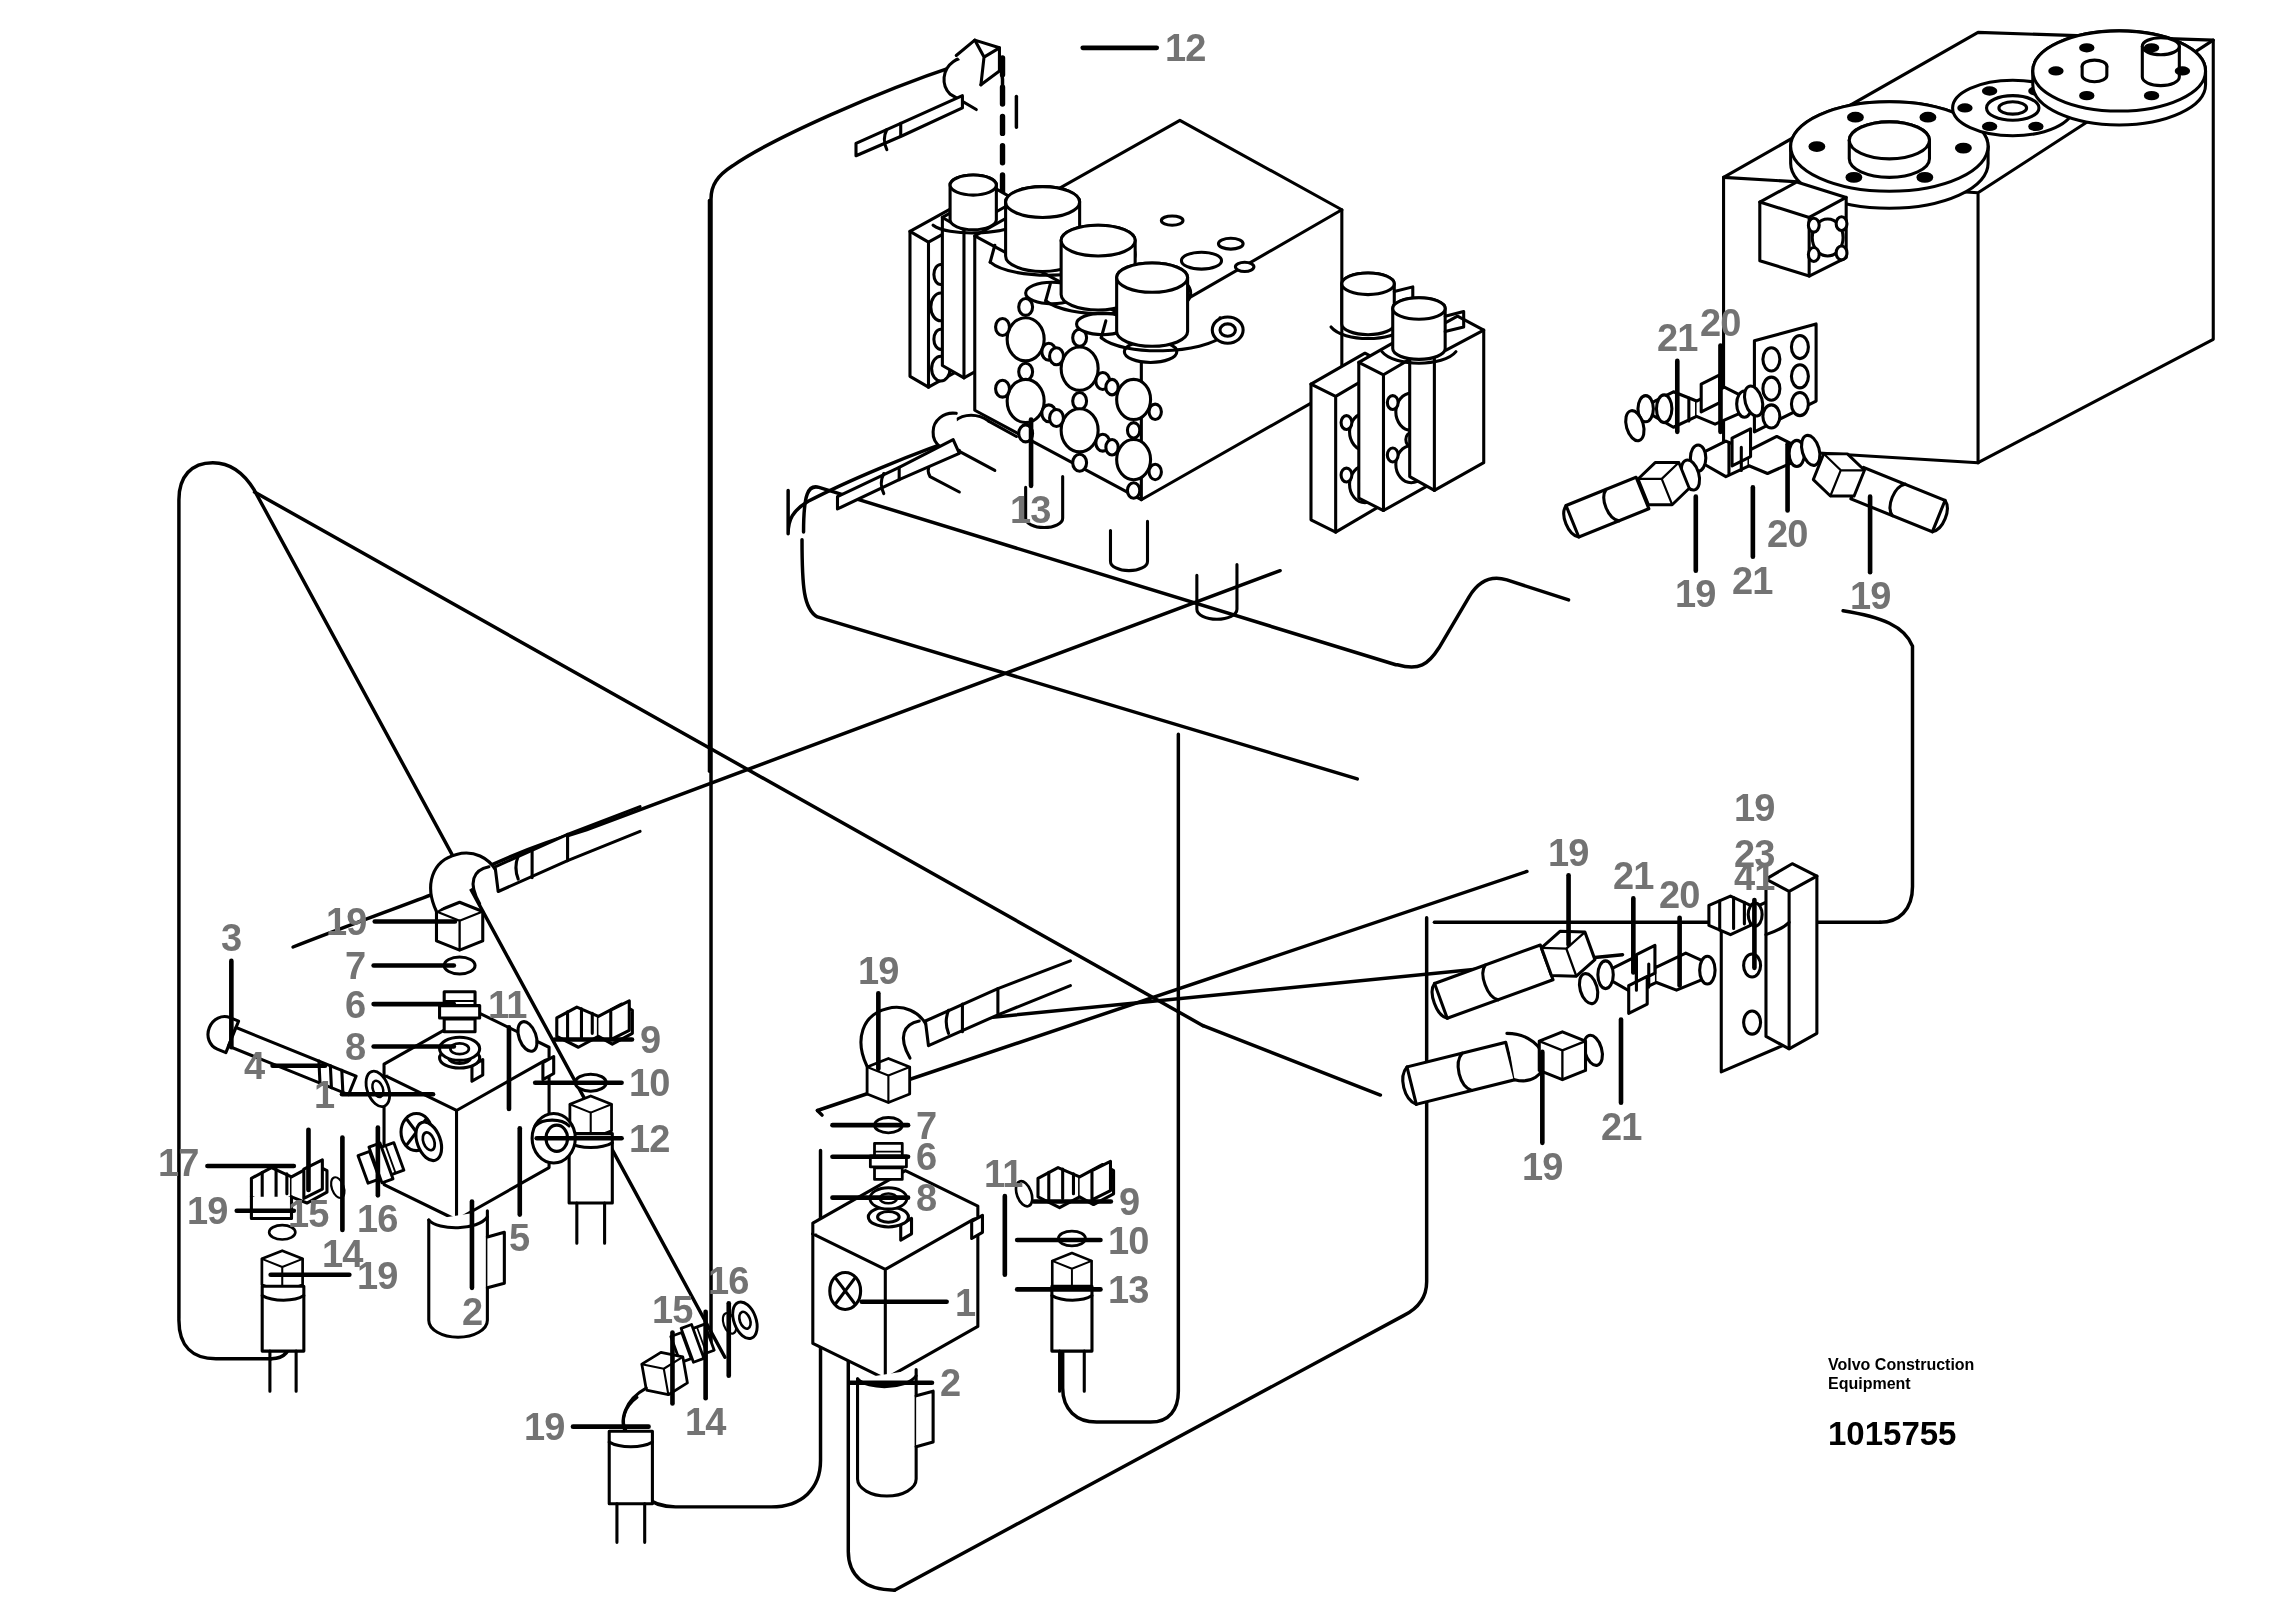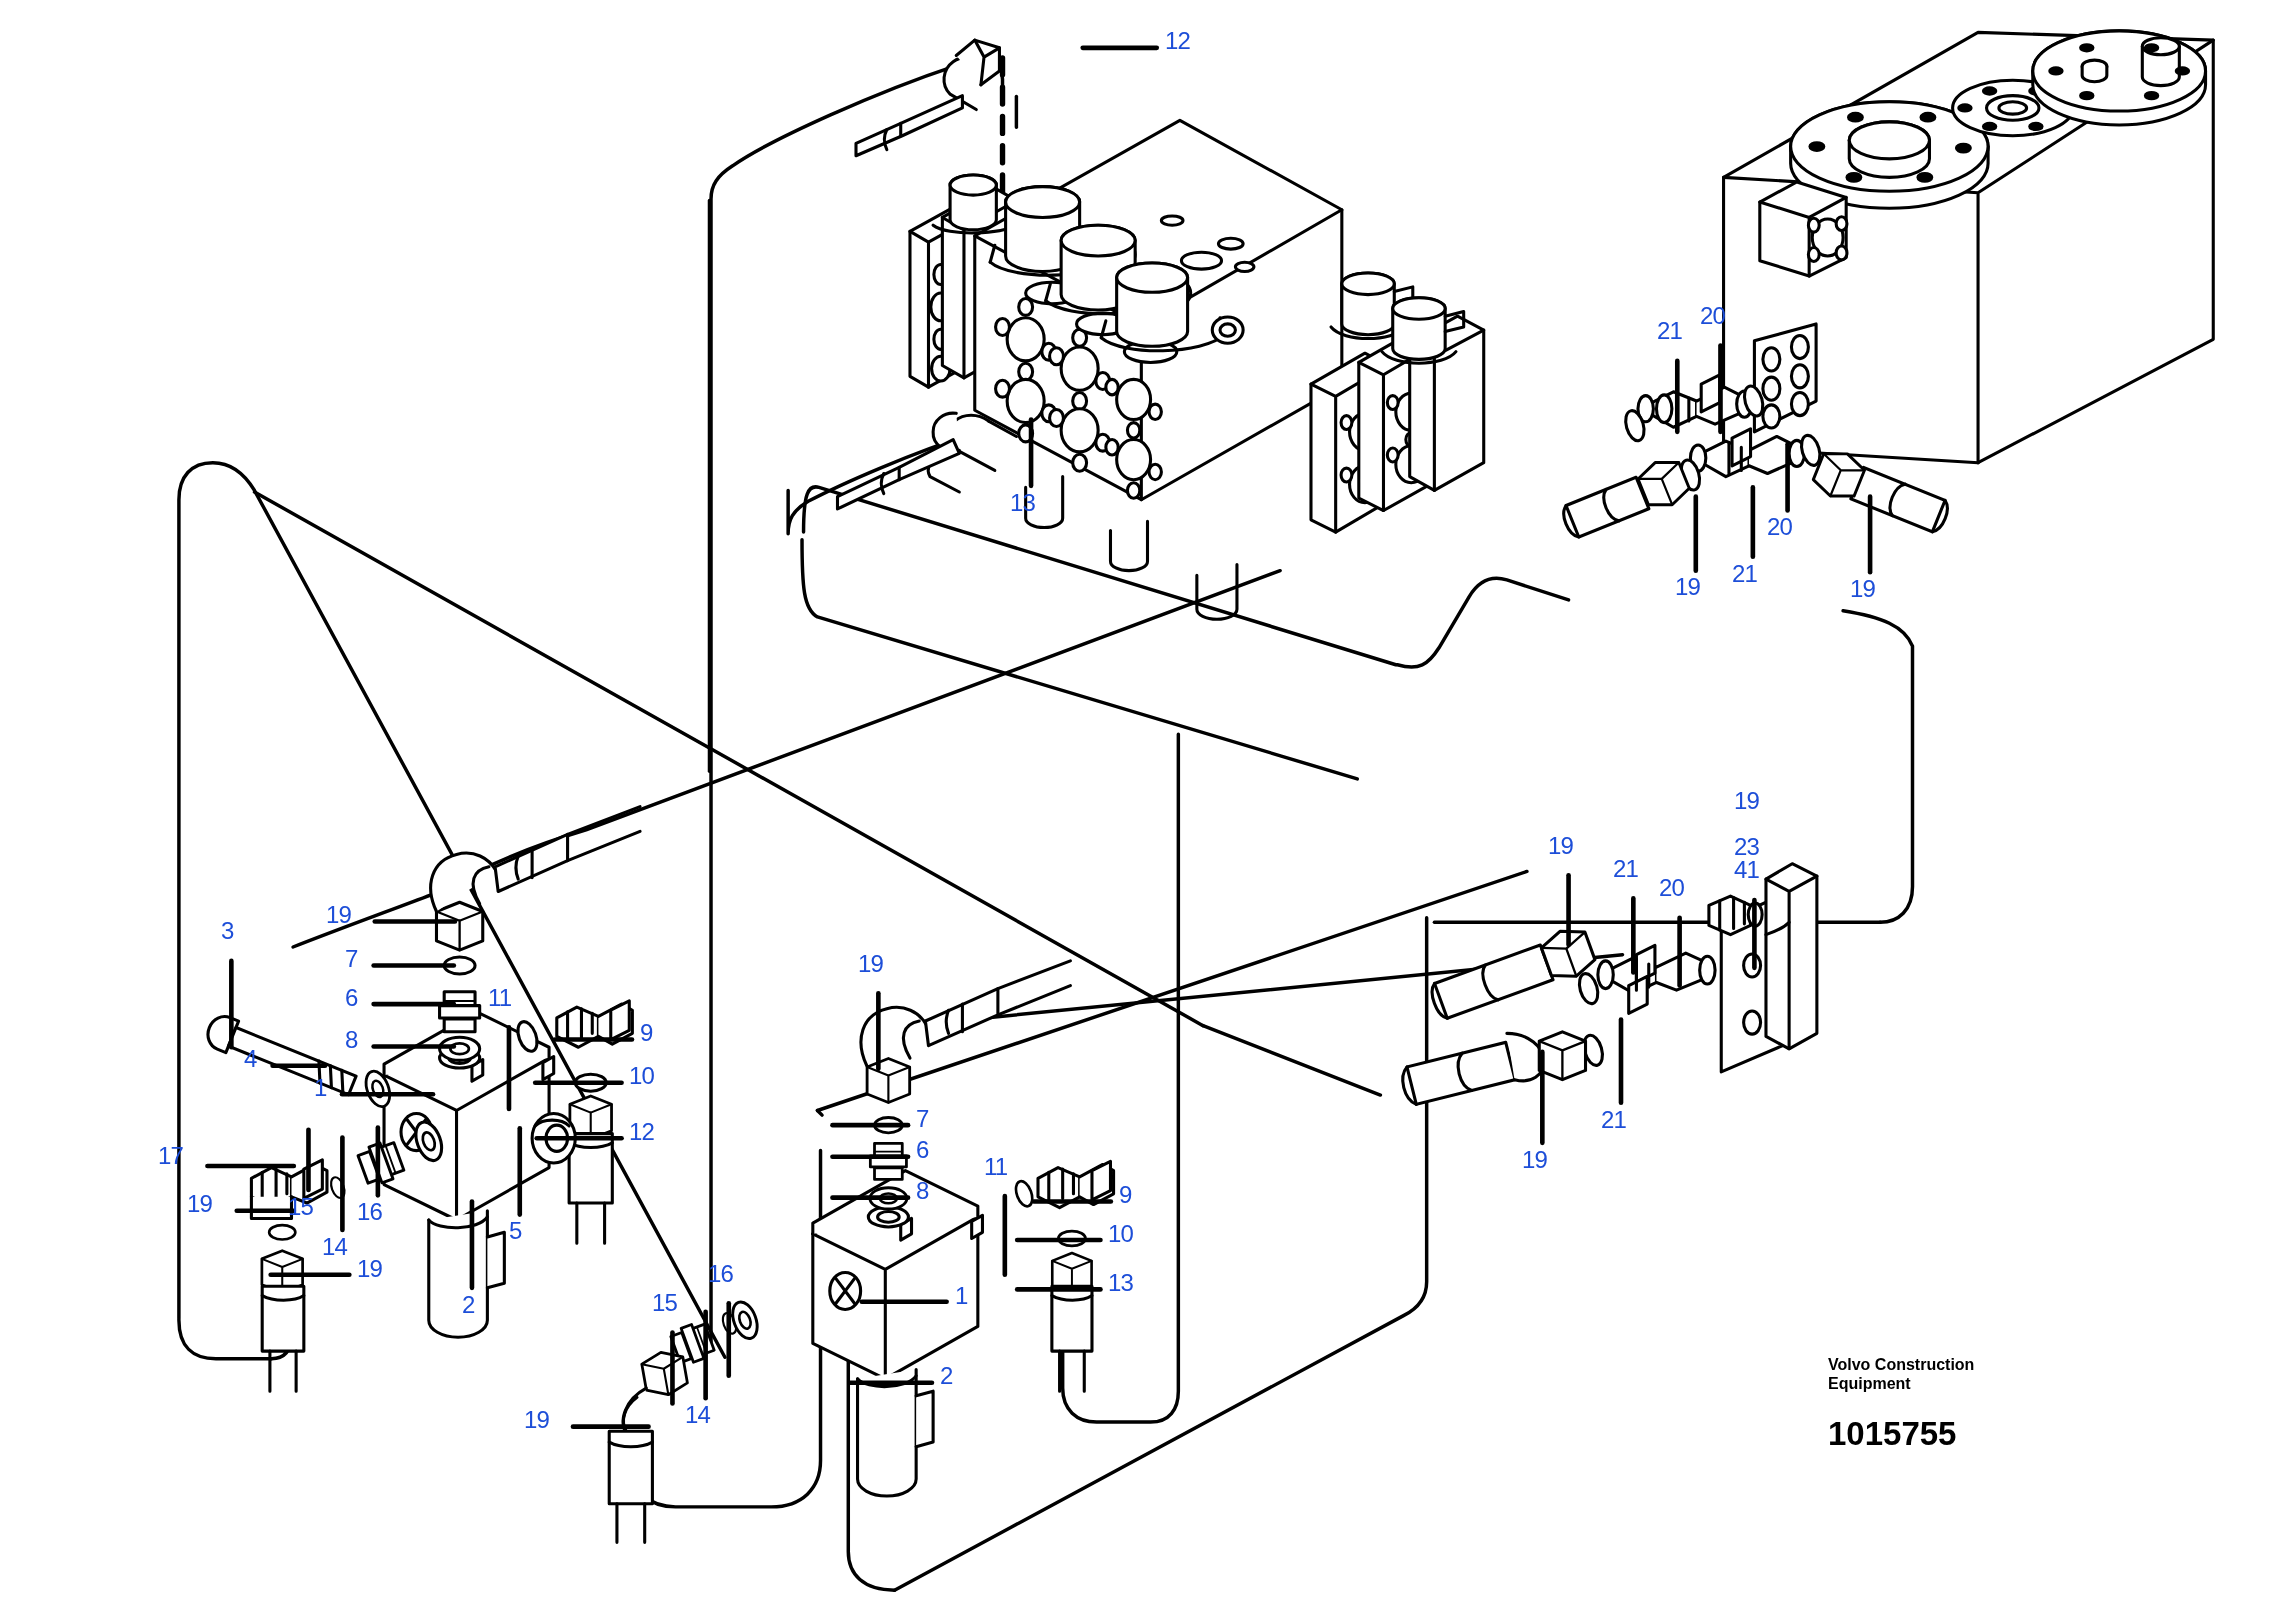--- a/index.html
+++ b/index.html
@@ -1,21 +1,21 @@
 <!DOCTYPE html>
 <html style="font-size:12.3px"><head>
 <meta charset="utf-8">
 <title>Hydraulic Parts Diagram 1015755</title>
 <style>
   html,body{margin:0;padding:0;background:#ffffff;}
   body{font-family:"Liberation Sans",sans-serif;}
   #page{position:relative;width:2295px;height:1621px;background:#fff;overflow:hidden;}
   #canvas{position:absolute;top:0;left:0;width:2295px;height:1621px;}
-  .cal{position:absolute;font-family:"Liberation Sans",sans-serif;font-weight:normal;color:#1d4ed8;
-       font-size:24px;line-height:1;letter-spacing:-0.8px;white-space:nowrap;}
+  .cal{position:absolute;font-family:"Liberation Sans",sans-serif;font-weight:bold;color:#737373;
+       font-size:38px;line-height:1;letter-spacing:-0.8px;white-space:nowrap;}
   #logo{position:absolute;text-align:left;color:#000;}
   #logo .lg{font-size:16px;font-weight:bold;line-height:1.18;letter-spacing:0px;}
   #logo .pn{font-size:33px;font-weight:bold;letter-spacing:0px;margin-top:21px;}
 </style>
 </head>
 <body>
 
 <div id="page">
 
   <svg id="canvas" viewBox="0 0 2976 2102" xmlns="http://www.w3.org/2000/svg">

